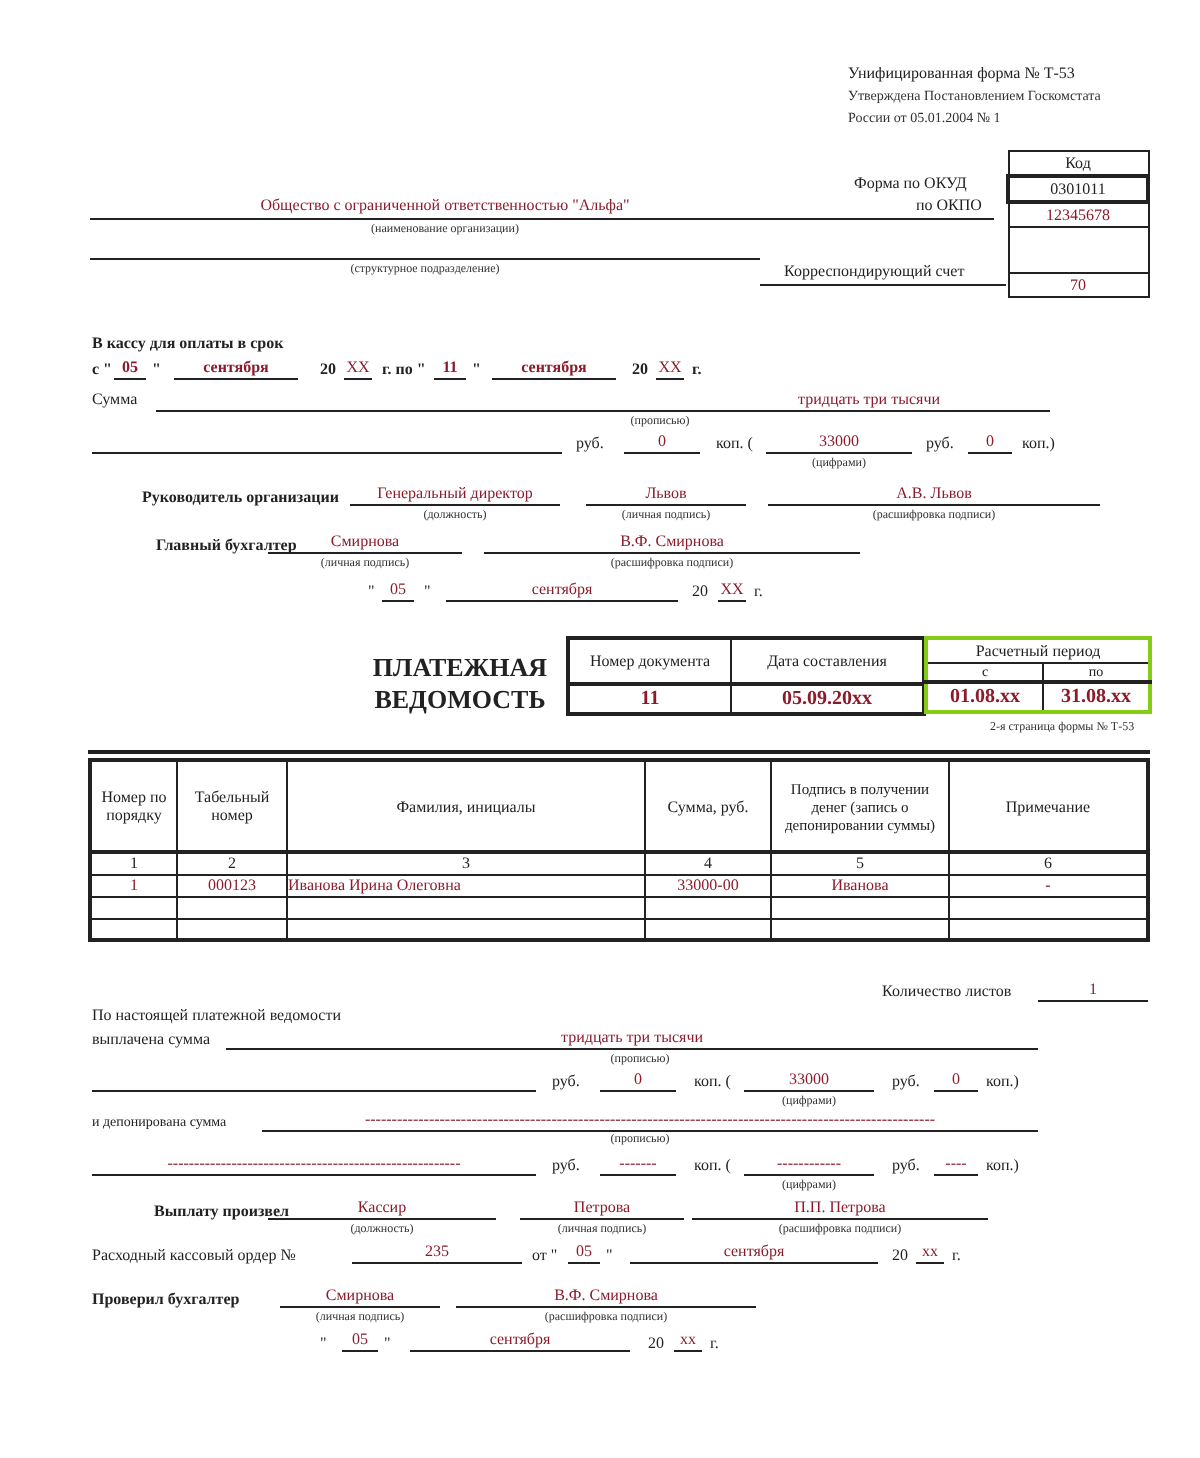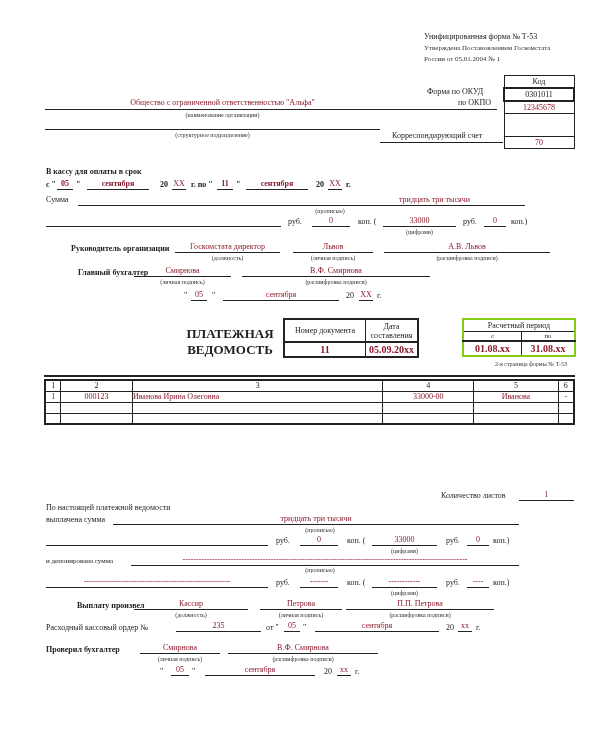--- a/index.html
+++ b/index.html
@@ -77,21 +77,21 @@
 <div class="abs t" style="left:288px;top:217px;">руб.</div>
 <div class="under" style="left:312px;top:216px;width:38px;">0</div>
 <div class="abs t" style="left:358px;top:217px;">коп. (</div>
 <div class="under" style="left:383px;top:216px;width:73px;">33000</div>
 <div class="cap" style="left:383px;top:229px;width:73px;">(цифрами)</div>
 <div class="abs t" style="left:463px;top:217px;">руб.</div>
 <div class="under" style="left:484px;top:216px;width:22px;">0</div>
 <div class="abs t" style="left:511px;top:217px;">коп.)</div>
 
 <div class="abs t b" style="left:46px;top:244px;margin-left:25px;">Руководитель организации</div>
-<div class="under" style="left:175px;top:242px;width:105px;">Госкомстата директор</div>
+<div class="under" style="left:175px;top:242px;width:105px;">Генеральный директор</div>
 <div class="cap" style="left:175px;top:255px;width:105px;">(должность)</div>
 <div class="under" style="left:293px;top:242px;width:80px;">Львов</div>
 <div class="cap" style="left:293px;top:255px;width:80px;">(личная подпись)</div>
 <div class="under" style="left:384px;top:242px;width:166px;">А.В. Львов</div>
 <div class="cap" style="left:384px;top:255px;width:166px;">(расшифровка подписи)</div>
 
 <div class="abs t b" style="left:46px;top:268px;margin-left:32px;">Главный бухгалтер</div>
 <div class="under" style="left:134px;top:266px;width:97px;">Смирнова</div>
 <div class="cap" style="left:134px;top:279px;width:97px;">(личная подпись)</div>
 <div class="under" style="left:242px;top:266px;width:188px;">В.Ф. Смирнова</div>
@@ -101,21 +101,21 @@
 <div class="abs t" style="left:212px;top:291px;">"</div>
 <div class="under" style="left:223px;top:290px;width:116px;">сентября</div>
 <div class="abs t" style="left:346px;top:291px;">20</div>
 <div class="under" style="left:359px;top:290px;width:14px;">XX</div>
 <div class="abs t" style="left:377px;top:291px;">г.</div>
 
 <div class="abs b" style="left:180px;top:326px;font-size:13px;line-height:16px;text-align:center;width:100px;">
   <div>ПЛАТЕЖНАЯ</div>
   <div>ВЕДОМОСТЬ</div>
 </div>
-<table class="box abs" style="left:283px;top:318px;width:136px;border:2px solid #222;padding-left:26px;">
+<table class="box abs" style="left:283px;top:318px;width:180px;border:2px solid #222;padding-left:26px;">
   <tbody>
       <tr style="height:23px;">
     <td style="font-size:8px;width:80px;">Номер документа</td>
     <td style="font-size:8px;">Дата составления</td>
   </tr>
   <tr style="height:15px;border-top:2px solid #222;">
     <td class="red b" style="font-size:10px;">11</td>
     <td class="red b" style="font-size:10px;">05.09.20xx</td>
   </tr>
 </tbody>
@@ -133,20 +133,28 @@
     <td class="red b" style="font-size:10px;">01.08.xx</td>
     <td class="red b" style="font-size:10px;">31.08.xx</td>
   </tr>
 </tbody>
   </table>
 <div class="abs tiny" style="left:495px;top:361px;">2-я страница формы № Т-53</div>
 <div class="line" style="left:44px;top:375px;width:531px;border-top-width:2px;"></div>
 
 <table class="main abs" style="left:44px;top:379px;width:531px;border:2px solid #222;">
   <tbody>
+      <tr style="height:46px;">
+    <td style="width:42px;">Номер по порядку</td>
+    <td style="width:54px;">Табельный номер</td>
+    <td style="width:178px;">Фамилия, инициалы</td>
+    <td style="width:62px;">Сумма, руб.</td>
+    <td style="width:88px;font-size:7.5px;">Подпись в получении денег (запись о депонировании суммы)</td>
+    <td>Примечание</td>
+  </tr>
   <tr style="height:11px;border-top:2px solid #222;">
     <td>1</td>
     <td>2</td>
     <td>3</td>
     <td>4</td>
     <td>5</td>
     <td>6</td>
   </tr>
   <tr style="height:11px;" class="red">
     <td>1</td>

